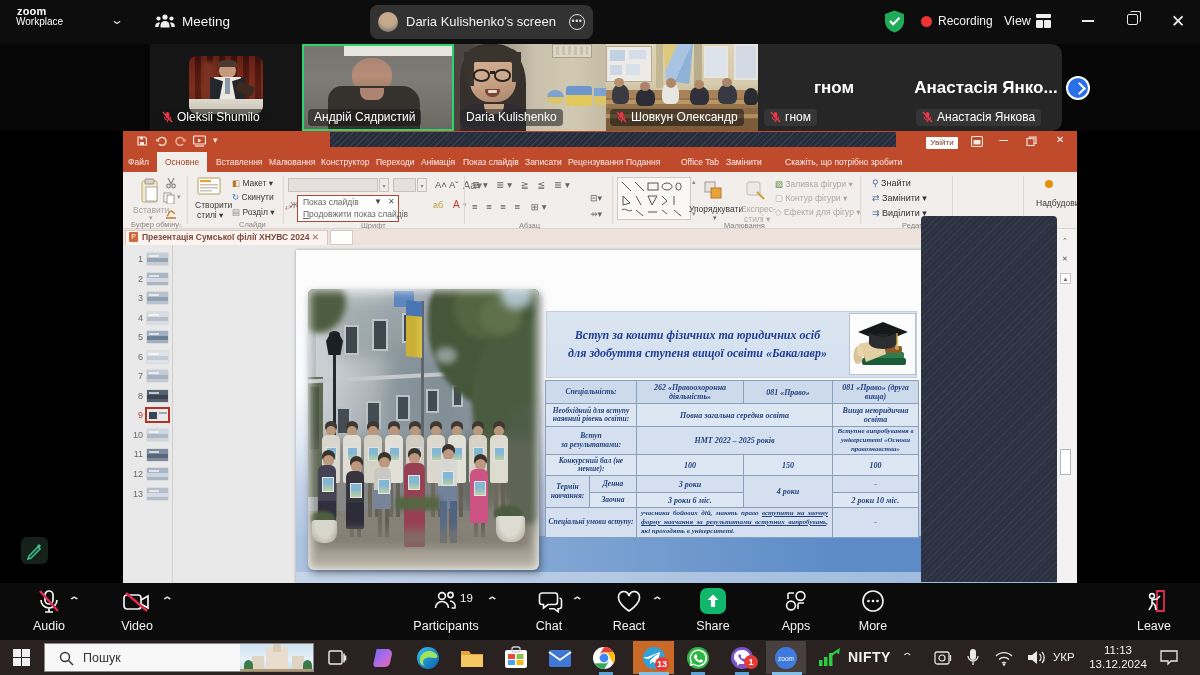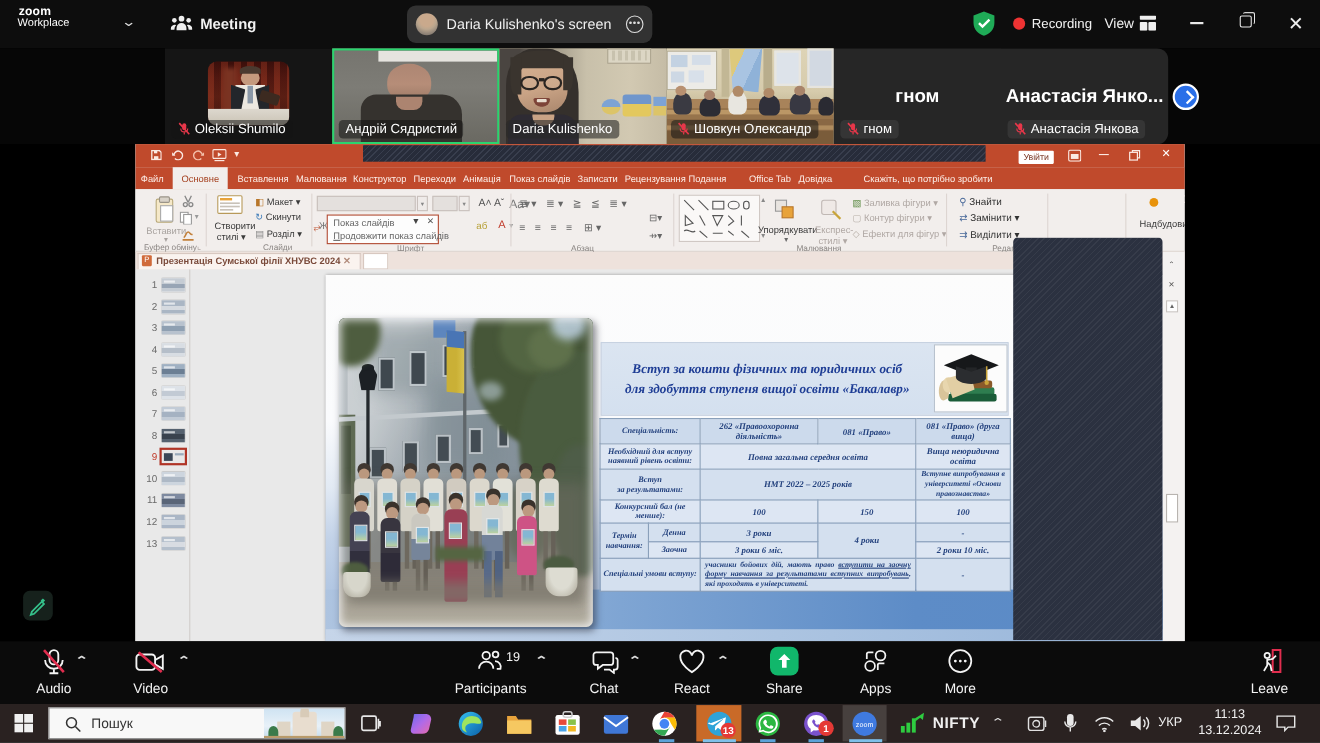--- a/index.html
+++ b/index.html
@@ -3,21 +3,21 @@
 <style>
 *{margin:0;padding:0;box-sizing:border-box}
 html,body{width:1200px;height:675px;background:#000;overflow:hidden}
 body{font-family:"Liberation Sans",sans-serif;position:relative}
 .abs{position:absolute}
 
 #topbar{position:absolute;left:0;top:0;width:1200px;height:44px;background:#0d0d0d;color:#fff}
 #topbar .zlogo1{position:absolute;left:17px;top:5px;font-size:11px;font-weight:bold;letter-spacing:.2px}
 #topbar .zlogo2{position:absolute;left:16px;top:16px;font-size:10px;font-weight:normal}
 #topbar .chev{position:absolute;left:112px;top:13px;font-size:12px;color:#ddd;transform:scaleX(1.4)}
-#topbar .meettxt{position:absolute;left:182px;top:14px;font-size:13.5px;font-weight:bold;color:#f2f2f2}
+#topbar .meettxt{position:absolute;left:182px;top:14px;font-size:13.5px;font-weight:normal;color:#f2f2f2}
 #pill{position:absolute;left:370px;top:5px;width:223px;height:34px;background:#323232;border-radius:8px}
 #pill .av{position:absolute;left:8px;top:7px;width:20px;height:20px;border-radius:50%;background:radial-gradient(circle at 50% 30%,#c9a98c 0 35%,#baa68e 50%,#8f8377 75%,#6b6258 100%);overflow:hidden}
 #pill .ptxt{position:absolute;left:36px;top:9px;font-size:13px;color:#f0f0f0}
 #pill .dots{position:absolute;left:199px;top:9px;width:16px;height:16px;border:1.4px solid #ddd;border-radius:50%;color:#ddd;font-size:9px;line-height:13px;text-align:center;letter-spacing:.5px}
 #rec{position:absolute;left:921px;top:16px;width:11px;height:11px;border-radius:50%;background:#e33}
 #topbar .rectxt{position:absolute;left:938px;top:14px;font-size:12px;color:#f2f2f2}
 #topbar .viewtxt{position:absolute;left:1004px;top:14px;font-size:12.5px;color:#f2f2f2}
 #topbar .mini{position:absolute;left:1082px;top:20px;width:12px;height:1.6px;background:#e8e8e8}
 #topbar .maxi{position:absolute;left:1127px;top:14px;width:11px;height:11px;border:1.4px solid #e8e8e8;border-radius:2px}
 #topbar .maxi:before{content:"";position:absolute;left:2px;top:-4px;width:10px;height:10px;border:1.4px solid #e8e8e8;border-left:none;border-bottom:none;border-radius:2px}
@@ -255,21 +255,21 @@
     <div class="t" style="left:93px">Вставлення</div>
     <div class="t" style="left:146px">Малювання</div>
     <div class="t" style="left:198px">Конструктор</div>
     <div class="t" style="left:253px">Переходи</div>
     <div class="t" style="left:298px">Анімація</div>
     <div class="t" style="left:340px">Показ слайдів</div>
     <div class="t" style="left:402px">Записати</div>
     <div class="t" style="left:445px">Рецензування</div>
     <div class="t" style="left:503px">Подання</div>
     <div class="t" style="left:558px">Office Tab</div>
-    <div class="t" style="left:603px">Довідка</div>
+    <div class="t" style="left:603px">Замінити</div>
     <svg class="abs" style="left:645px;top:24px" width="9" height="13" viewBox="0 0 9 13">
         <circle cx="4.5" cy="4" r="3" fill="none" stroke="#fbe9e2" stroke-width="1.1"></circle>
         <path d="M3 8.5h3M3.5 10.5h2" stroke="#fbe9e2" stroke-width="1"></path>
       </svg>
     <div class="t" style="left:662px">Скажіть, що потрібно зробити</div>
     <svg class="abs" style="left:946px;top:25px" width="11" height="10" viewBox="0 0 11 10">
         <path d="M1 1h9v6H6l-2 2v-2H1z" fill="none" stroke="#fbe9e2" stroke-width="1.1"></path>
       </svg>
   </div>
   <div id="ribbon">

